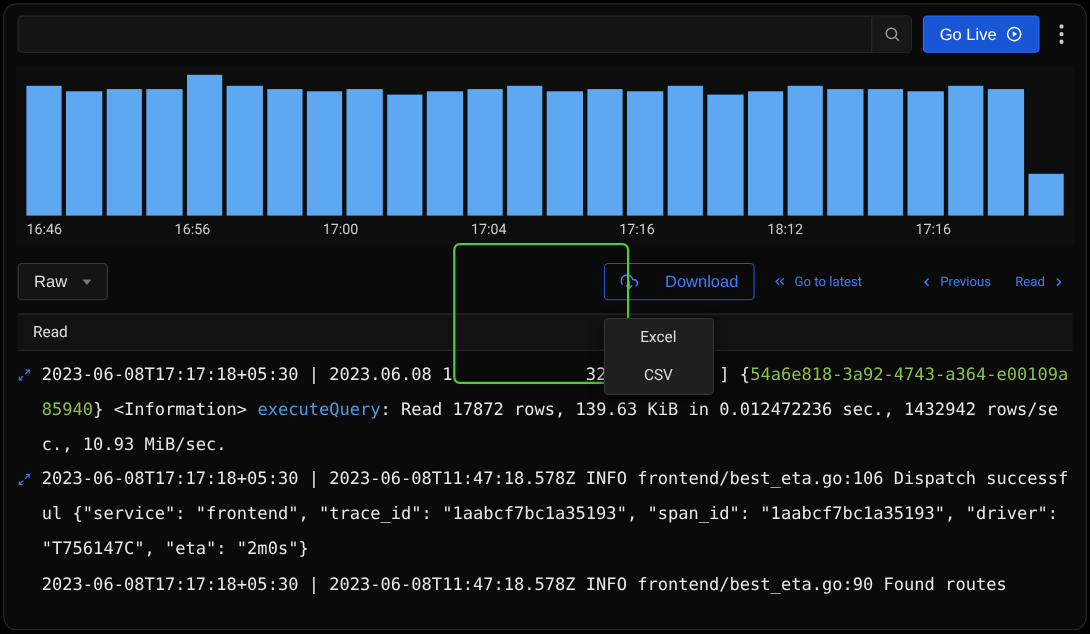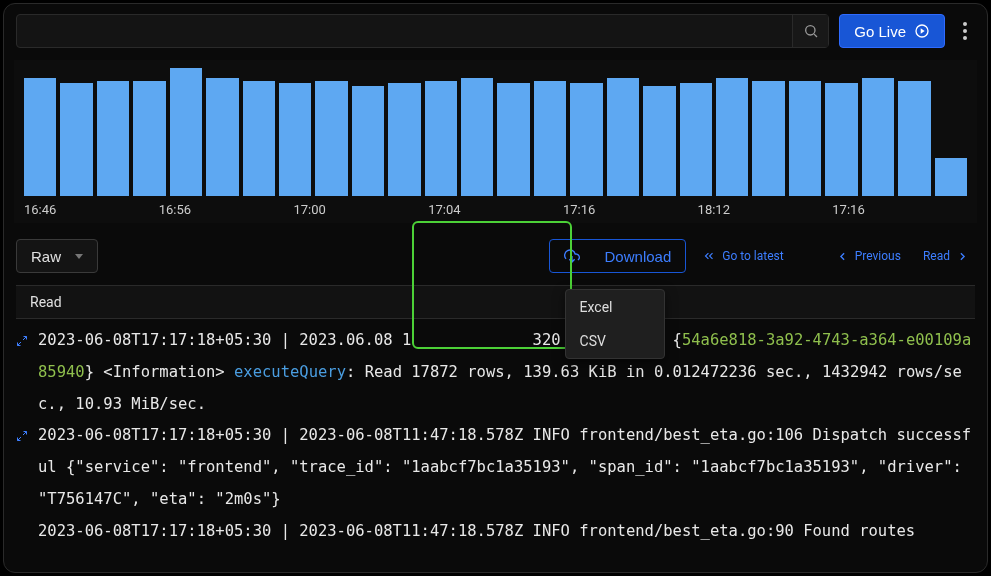--- a/index.html
+++ b/index.html
@@ -294,21 +294,21 @@
     <div class="spacer"></div>
 
     <div style="position:relative">
       <button class="download-btn">
         <svg width="16" height="16" viewBox="0 0 24 24" fill="none" stroke="#3d7eff" stroke-width="2">
             <path d="M8 17l4 4 4-4M12 12v9"></path>
             <path d="M20.88 18.09A5 5 0 0018 9h-1.26A8 8 0 103 16.29"></path>
           </svg>
         <span>Download</span>
       </button>
-      <div class="dropdown" id="download-dropdown" style="left:16px;">
+      <div class="dropdown" id="download-dropdown" style="left:0;text-align:center;">
           <div class="dropdown-item">Excel</div>
           <div class="dropdown-item">CSV</div>
         </div>
     </div>
 
     <div class="link-btn">
       <svg width="14" height="14" viewBox="0 0 24 24" fill="none" stroke="#3d7eff" stroke-width="2">
           <polyline points="11 17 6 12 11 7"></polyline>
           <polyline points="18 17 13 12 18 7"></polyline>
         </svg>

